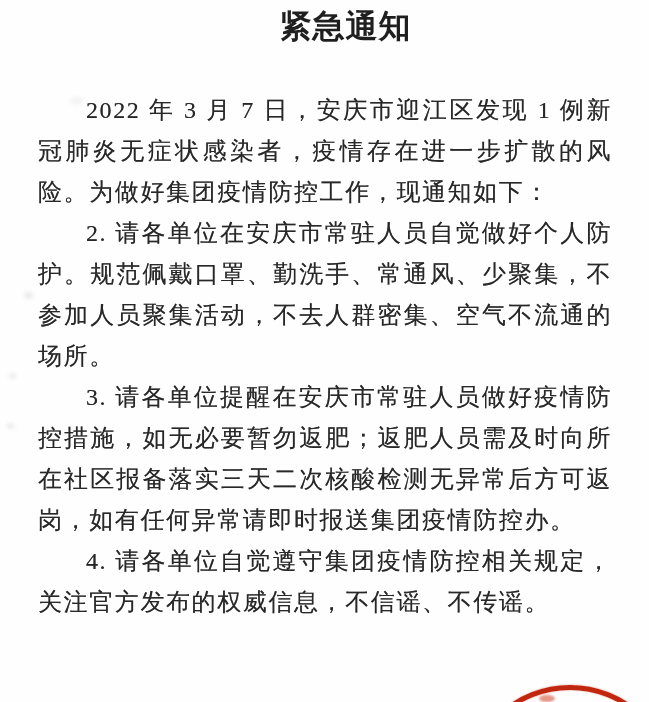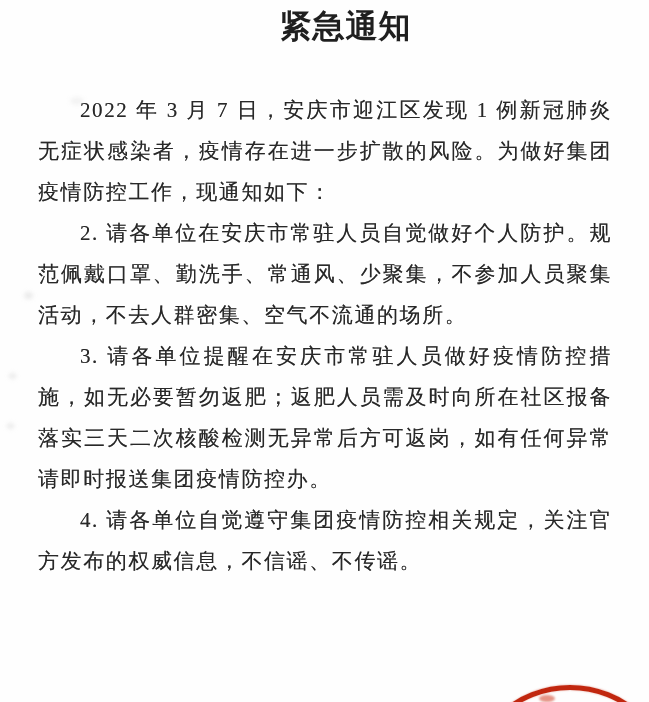--- a/index.html
+++ b/index.html
@@ -33,21 +33,21 @@
   .body-text {
     position: absolute;
     left: 38px;
     top: 90px;
     width: 574px;
     color: #282828;
   }
   .body-text p {
     margin: 0;
     text-indent: 2em;
-    font-size: 21px;
+    font-size: 24px;
     line-height: 41px;
     letter-spacing: 1.6px;
     text-align: justify;
     text-shadow: 0 0 0.4px rgba(40, 40, 40, 0.55);
   }
   
   .seal {
     position: absolute;
     left: 465px;
     top: 685px;

